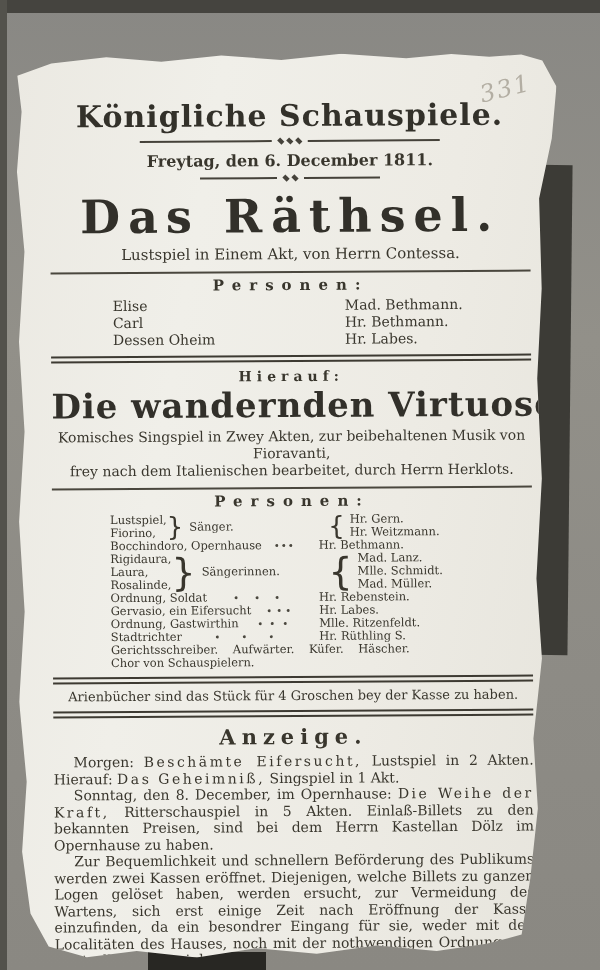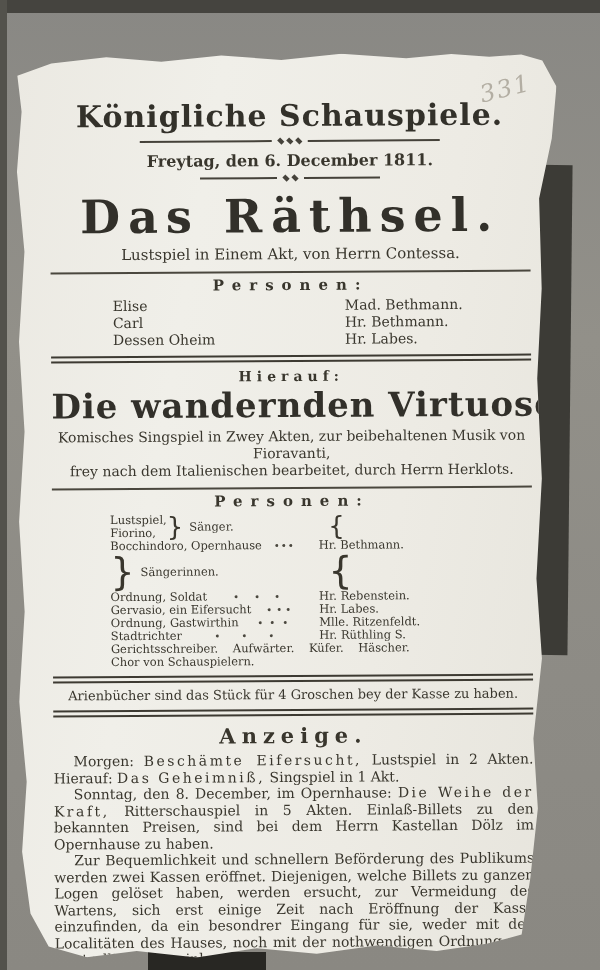--- a/index.html
+++ b/index.html
@@ -146,44 +146,58 @@
           <div class="c2left">
             <span class="rolestack">
               <span>Lustspiel,</span>
               <span>Fiorino,</span>
             </span>
             <span class="brace b2">}</span>
             <span class="grouplabel">Sänger.</span>
           </div>
           <div class="c2right">
             <span class="brace b2">{</span>
+            <span class="actorstack" style="margin-left:5px;">
+              <span>Hr. Gern.</span>
+              <span>Hr. Weitzmann.</span>
+            </span>
           </div>
         </div>
 
         <div class="c2row">
           <div class="c2left rolecell">
             <span>Bocchindoro, Opernhause</span>
             <span class="dotlead">
                 <i></i>
                 <i></i>
                 <i></i>
               </span>
           </div>
           <div class="c2right" style="padding-left:13px;">
             <span>Hr. Bethmann.</span>
           </div>
         </div>
 
         <div class="c2row">
           <div class="c2left">
+            <span class="rolestack">
+              <span>Rigidaura,</span>
+              <span>Laura,</span>
+              <span>Rosalinde,</span>
+            </span>
             <span class="brace b3">}</span>
             <span class="grouplabel">Sängerinnen.</span>
           </div>
           <div class="c2right">
             <span class="brace b3">{</span>
+            <span class="actorstack" style="margin-left:5px;">
+              <span>Mad. Lanz.</span>
+              <span>Mlle. Schmidt.</span>
+              <span>Mad. Müller.</span>
+            </span>
           </div>
         </div>
 
         <div class="c2row">
           <div class="c2left rolecell">
             <span>Ordnung, Soldat</span>
             <span class="dotlead">
                 <i></i>
                 <i></i>
                 <i></i>

